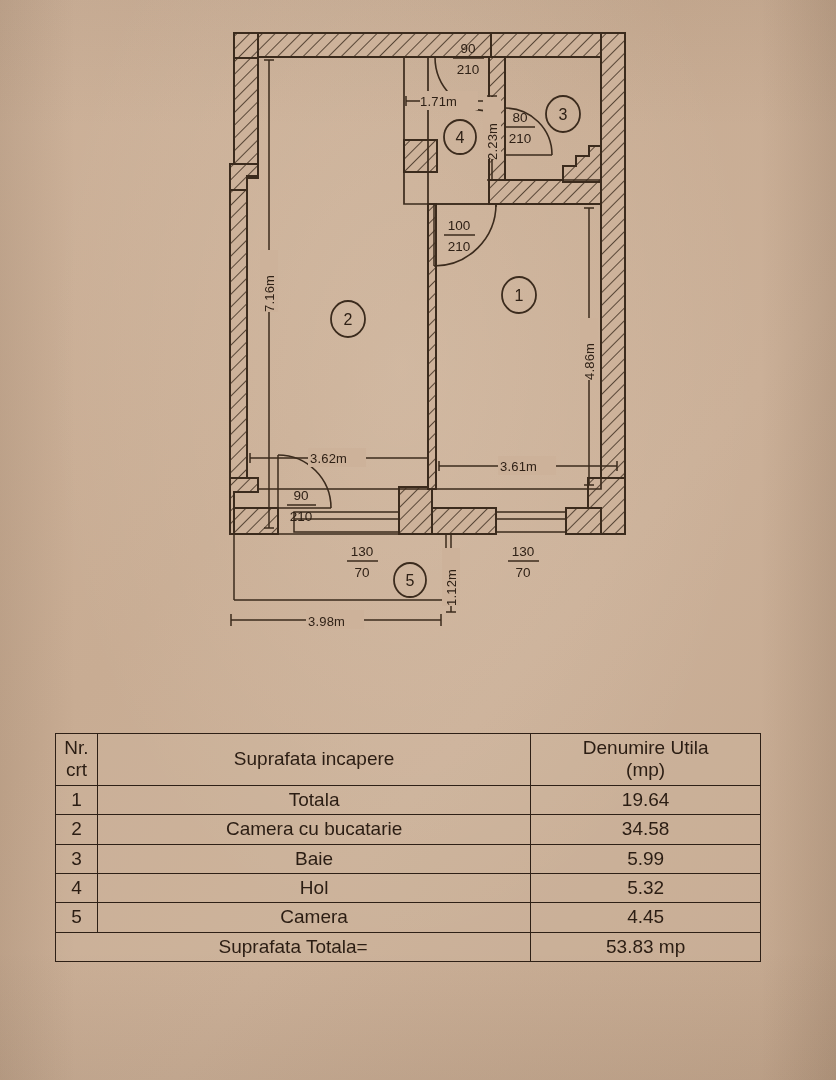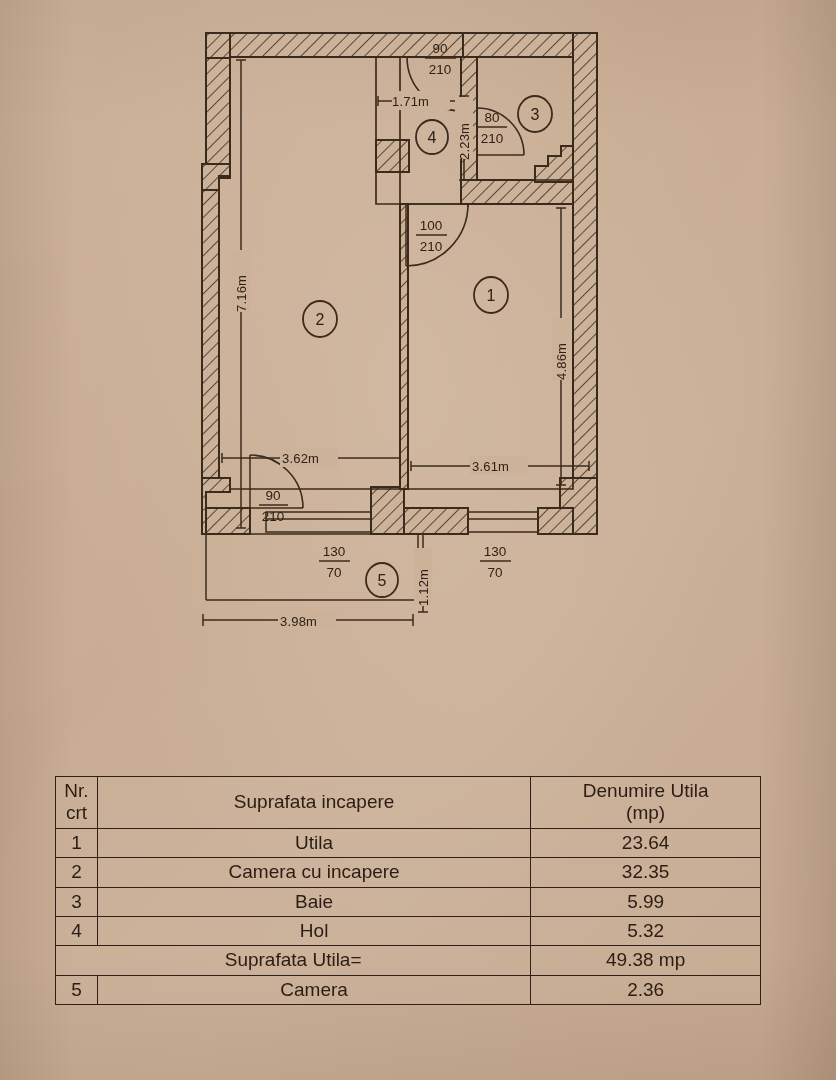--- a/index.html
+++ b/index.html
@@ -26,21 +26,21 @@
     background:
       radial-gradient(ellipse at 48% 34%, rgba(255,245,230,0.16) 0%, rgba(255,245,230,0.0) 58%),
       linear-gradient(90deg, rgba(70,45,25,0.10) 0%, rgba(0,0,0,0) 9%, rgba(0,0,0,0) 91%, rgba(70,45,25,0.13) 100%),
       linear-gradient(180deg, rgba(70,45,25,0.05) 0%, rgba(0,0,0,0) 12%, rgba(0,0,0,0) 88%, rgba(70,45,25,0.08) 100%);
   }
 
   
   #floorplan-area {
     position: absolute;
     left: 0; top: 0;
-    width: 740px; height: 660px;
+    width: 740px; height: 660px; padding-left: 28px;
   }
   #floorplan-svg { display: block; }
 
   .wall-fill { fill: url(#hatchPattern); stroke: #3b2b1d; stroke-width: 2; }
   .room-face { fill: none; stroke: #3b2b1d; stroke-width: 1.7; }
   .thin-line { fill: none; stroke: #3b2b1d; stroke-width: 1.5; }
   .dim-line  { fill: none; stroke: #3b2b1d; stroke-width: 1.5; }
   .door-arc  { fill: none; stroke: #3b2b1d; stroke-width: 1.6; }
   .marker-ellipse { fill: none; stroke: #3b2b1d; stroke-width: 1.8; }
 
@@ -51,21 +51,20 @@
   .t-dim      { font-size: 13px; letter-spacing: 0.2px; }
   .t-opening  { font-size: 13.5px; text-anchor: middle; }
   .t-marker   { font-size: 16px; text-anchor: middle; }
 
   
   #room-table-wrap {
     position: absolute;
     left: 55px;
     top: 733px;
     width: 706px;
-    margin-top: 43px;
   }
   table#room-table {
     border-collapse: collapse;
     width: 100%;
     background: rgba(210,186,162,0.30);
   }
   table#room-table td, table#room-table th {
     border: 1.6px solid #2e2016;
     font-family: "Liberation Sans", sans-serif;
     font-size: 19px;
@@ -320,45 +319,45 @@
         </td>
         <td class="head-cell">Suprafata incapere</td>
         <td class="head-cell">
           <span>Denumire Utila</span><br>
           <span>(mp)</span>
         </td>
       </tr>
 
       <tr>
         <td>1</td>
-        <td>Utila</td>
-        <td>23.64</td>
+        <td>Totala</td>
+        <td>19.64</td>
       </tr>
       <tr>
         <td>2</td>
-        <td>Camera cu incapere</td>
-        <td>32.35</td>
+        <td>Camera cu bucatarie</td>
+        <td>34.58</td>
       </tr>
       <tr>
         <td>3</td>
         <td>Baie</td>
         <td>5.99</td>
       </tr>
       <tr>
         <td>4</td>
         <td>Hol</td>
         <td>5.32</td>
       </tr>
 
-      <tr>
-        <td class="sum-label" colspan="2">Suprafata Utila=</td>
-        <td class="sum-value">49.38 mp</td>
-      </tr>
 
       <tr>
         <td>5</td>
         <td>Camera</td>
-        <td>2.36</td>
-      </tr>
-
+        <td>4.45</td>
+      </tr>
+
+      <tr>
+        <td class="sum-label" colspan="2">Suprafata Totala=</td>
+        <td class="sum-value">53.83 mp</td>
+      </tr>
     </tbody>
   </table>
 </div>
 
 </body></html>

